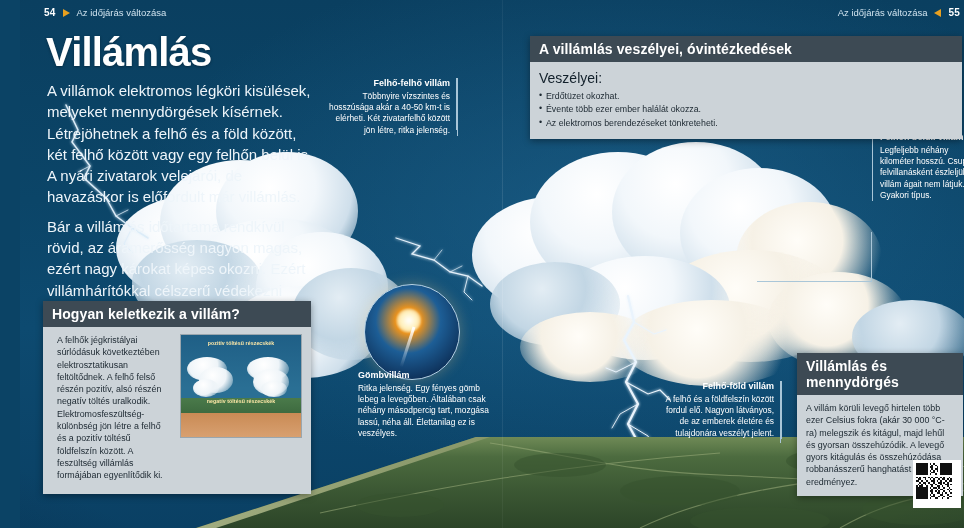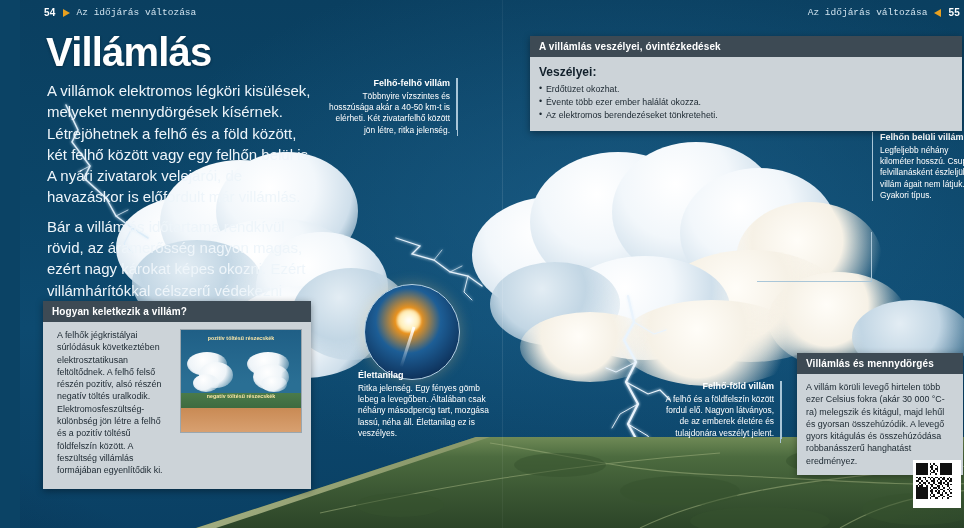--- a/index.html
+++ b/index.html
@@ -22,21 +22,21 @@
     background:radial-gradient(ellipse 120% 120% at 50% 45%, rgba(0,0,0,0) 55%, rgba(2,22,38,.55) 100%);
     pointer-events:none;}
   .spine{position:absolute;left:482px;top:0;width:1px;height:528px;
     background:linear-gradient(180deg,rgba(255,255,255,.05),rgba(255,255,255,.12),rgba(255,255,255,.04));}
 
   
   .hdr{position:absolute;top:0;left:0;width:964px;height:26px;font-size:9.5px;}
   .hdr .l{position:absolute;left:24px;top:7px;display:flex;align-items:center;gap:7px;}
   .hdr .r{position:absolute;right:24px;top:7px;display:flex;align-items:center;gap:7px;}
   .pgnum{font-weight:bold;font-size:10px;color:#ffffff;letter-spacing:.2px;}
-  .runhead{color:#cfe2ee;font-size:9.5px;font-family:Liberation Mono, monospace;}
+  .runhead{color:#cfe2ee;font-size:9.5px;}
   .tri-r{width:0;height:0;border-left:7px solid #e8a020;border-top:4.5px solid transparent;border-bottom:4.5px solid transparent;}
   .tri-l{width:0;height:0;border-right:7px solid #e8a020;border-top:4.5px solid transparent;border-bottom:4.5px solid transparent;}
 
   
   .title{position:absolute;left:26px;top:32px;font-size:40px;font-weight:bold;
     letter-spacing:-.8px;line-height:1;color:#fff;text-shadow:0 1px 3px rgba(0,0,0,.35);}
   .intro{position:absolute;left:27px;top:80px;width:268px;font-size:15px;line-height:1.42;color:#eef5fa;}
   .intro p{margin:0 0 8px 0;}
 
   
@@ -56,28 +56,28 @@
     background:radial-gradient(circle at 46% 38%, #fff8e0 0%, #ffd98a 9%, #e8921f 17%, #1d5e96 42%, #0d2f57 78%, #061c36 100%);
     box-shadow:0 0 14px rgba(255,210,130,.28);}
   .ballcore{position:absolute;left:34%;top:26%;width:26%;height:24%;border-radius:50%;
     background:radial-gradient(circle,#ffffff 0%,#fff2c4 45%,rgba(255,200,90,0) 100%);filter:blur(1px);}
   .balltail{position:absolute;left:44%;top:44%;width:3px;height:42px;transform:rotate(18deg);
     background:linear-gradient(180deg,rgba(255,255,255,.95),rgba(180,215,240,0));}
 
   
   .panel{position:absolute;background:#ccd3d8;color:#15212b;
     box-shadow:0 2px 7px rgba(0,0,0,.38);}
-  .panel .ph{background:#3d4a54;color:#fff;font-weight:bold;font-size:10px;
+  .panel .ph{background:#3d4a54;color:#fff;font-weight:bold;font-size:14px;
     padding:5px 9px;letter-spacing:.1px;}
   .panel .pb{padding:7px 9px 8px 9px;font-size:8.9px;line-height:1.38;color:#1b2730;}
   .panel .pb p{margin:0 0 5px 0;}
   .panel .pb p:last-child{margin-bottom:0;}
   .cols{display:flex;gap:16px;}
   .col{flex:1;}
-  .col h4{margin:0 0 3px 0;font-size:12px;font-weight:bold;color:#12202b;}
+  .col h4{margin:0 0 3px 0;font-size:14px;font-weight:normal;color:#12202b;}
   .col ul{margin:0;padding:0;list-style:none;}
   .col li{position:relative;padding-left:7px;margin-bottom:1.5px;font-size:8.8px;line-height:1.32;}
   .col li:before{content:"•";position:absolute;left:0;top:-1px;font-size:9px;}
 
   
   .callout{position:absolute;font-size:8.4px;line-height:1.34;color:#ffffff;}
   .callout .ct{font-weight:bold;font-size:9px;margin-bottom:2px;display:block;line-height:1.2;}
   .ca-right{text-align:right;border-right:1.3px solid #a9c6d8;padding-right:7px;}
   .ca-left{text-align:left;border-left:1.3px solid #a9c6d8;padding-left:7px;}
   .ca-plain{text-align:left;}
@@ -234,21 +234,21 @@
     <span class="ct">Felhő-föld villám</span>
     <span>A felhő és a földfelszín között fordul elő. Nagyon látványos, de az emberek életére és tulajdonára veszélyt jelent.</span>
   </div>
   <div class="leader" style="left:760px;top:381px;width:1.3px;height:62px;"></div>
 
   <div class="ballphoto">
     <div class="ballcore"></div>
     <div class="balltail"></div>
   </div>
   <div class="callout ca-plain" style="left:338px;top:370px;width:136px;">
-    <span class="ct">Élettanilag</span>
+    <span class="ct">Gömbvillám</span>
     <span>Ritka jelenség. Egy fényes gömb lebeg a levegőben. Általában csak néhány másodpercig tart, mozgása lassú, néha áll. Élettanilag ez is veszélyes.</span>
   </div>
 
   <div class="panel" style="left:510px;top:36px;width:432px;">
     <div class="ph">A villámlás veszélyei, óvintézkedések</div>
     <div class="pb">
       <div class="cols">
         <div class="col">
           <h4>Veszélyei:</h4>
           <ul>

